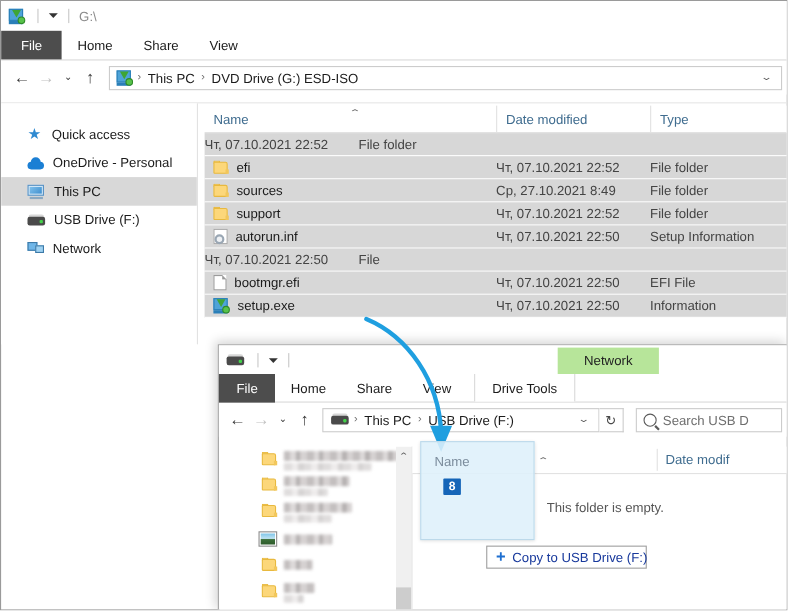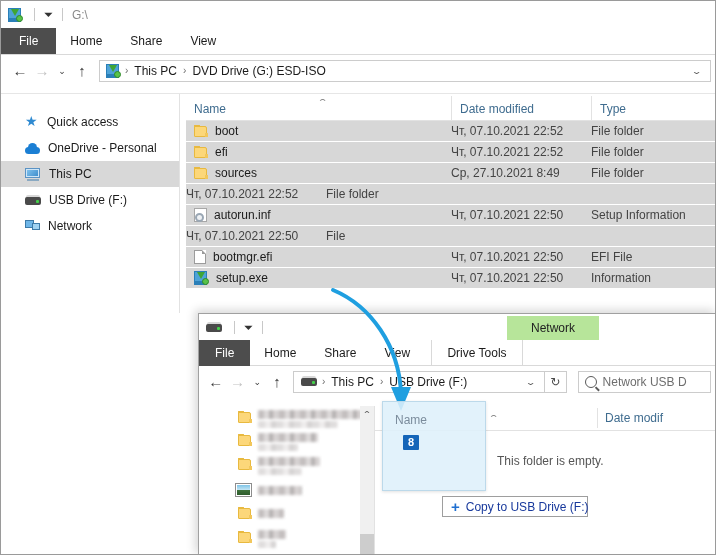--- a/index.html
+++ b/index.html
@@ -231,28 +231,20 @@
       </div>
       <div class="ch" style="width:126px;">
         <span>Type</span>
       </div>
     </div>
     <div class="hdiv" style="left:185px;top:119px;width:531px;background:#e2e2e2;"></div>
 
     <div style="position:absolute;left:185px;top:120px;width:531px;">
 
       <div class="row sel">
-        <div class="cName" style="width:265px;">
-          <span class="ico ico-folder">
-              <span class="ft"></span>
-              <span class="fb"></span>
-              <span class="fc"></span>
-            </span>
-          <span>boot</span>
-        </div>
         <div class="cDate" style="width:140px;">Чт, 07.10.2021 22:52</div>
         <div class="cType" style="width:126px;">File folder</div>
       </div>
 
       <div class="row sel">
         <div class="cName" style="width:265px;">
           <span class="ico ico-folder">
               <span class="ft"></span>
               <span class="fb"></span>
               <span class="fc"></span>
@@ -270,20 +262,28 @@
               <span class="fb"></span>
               <span class="fc"></span>
             </span>
           <span>sources</span>
         </div>
         <div class="cDate" style="width:140px;">Ср, 27.10.2021 8:49</div>
         <div class="cType" style="width:126px;">File folder</div>
       </div>
 
       <div class="row sel">
+        <div class="cName" style="width:265px;">
+          <span class="ico ico-folder">
+              <span class="ft"></span>
+              <span class="fb"></span>
+              <span class="fc"></span>
+            </span>
+          <span>support</span>
+        </div>
         <div class="cDate" style="width:140px;">Чт, 07.10.2021 22:52</div>
         <div class="cType" style="width:126px;">File folder</div>
       </div>
 
       <div class="row sel">
         <div class="cName" style="width:265px;">
           <span class="ico ico-inf">
               <span class="pg"></span>
               <span class="gear"></span>
             </span>
@@ -361,21 +361,21 @@
         </span>
         <span class="crumb-sep">›</span>
         <span class="crumb">This PC</span>
         <span class="crumb-sep">›</span>
         <span class="crumb">USB Drive (F:)</span>
         <span class="addr-caret">⌄</span>
       </div>
       <div class="refresh">↻</div>
       <div class="searchbox" style="margin-left:11px;width:135px;">
         <span class="search-glyph"></span>
-        <span class="ph">Network USB D</span>
+        <span class="ph">Search USB D</span>
       </div>
     </div>
 
     <div style="position:absolute;left:1px;top:92px;width:174px;height:150px;overflow:hidden;background:#fff;">
       <div style="position:absolute;left:38px;top:4px;display:flex;align-items:flex-start;gap:6px;">
         <span class="ico ico-folder" style="margin-top:1px;">
             <span class="ft"></span>
             <span class="fb"></span>
             <span class="fc"></span>
           </span>

